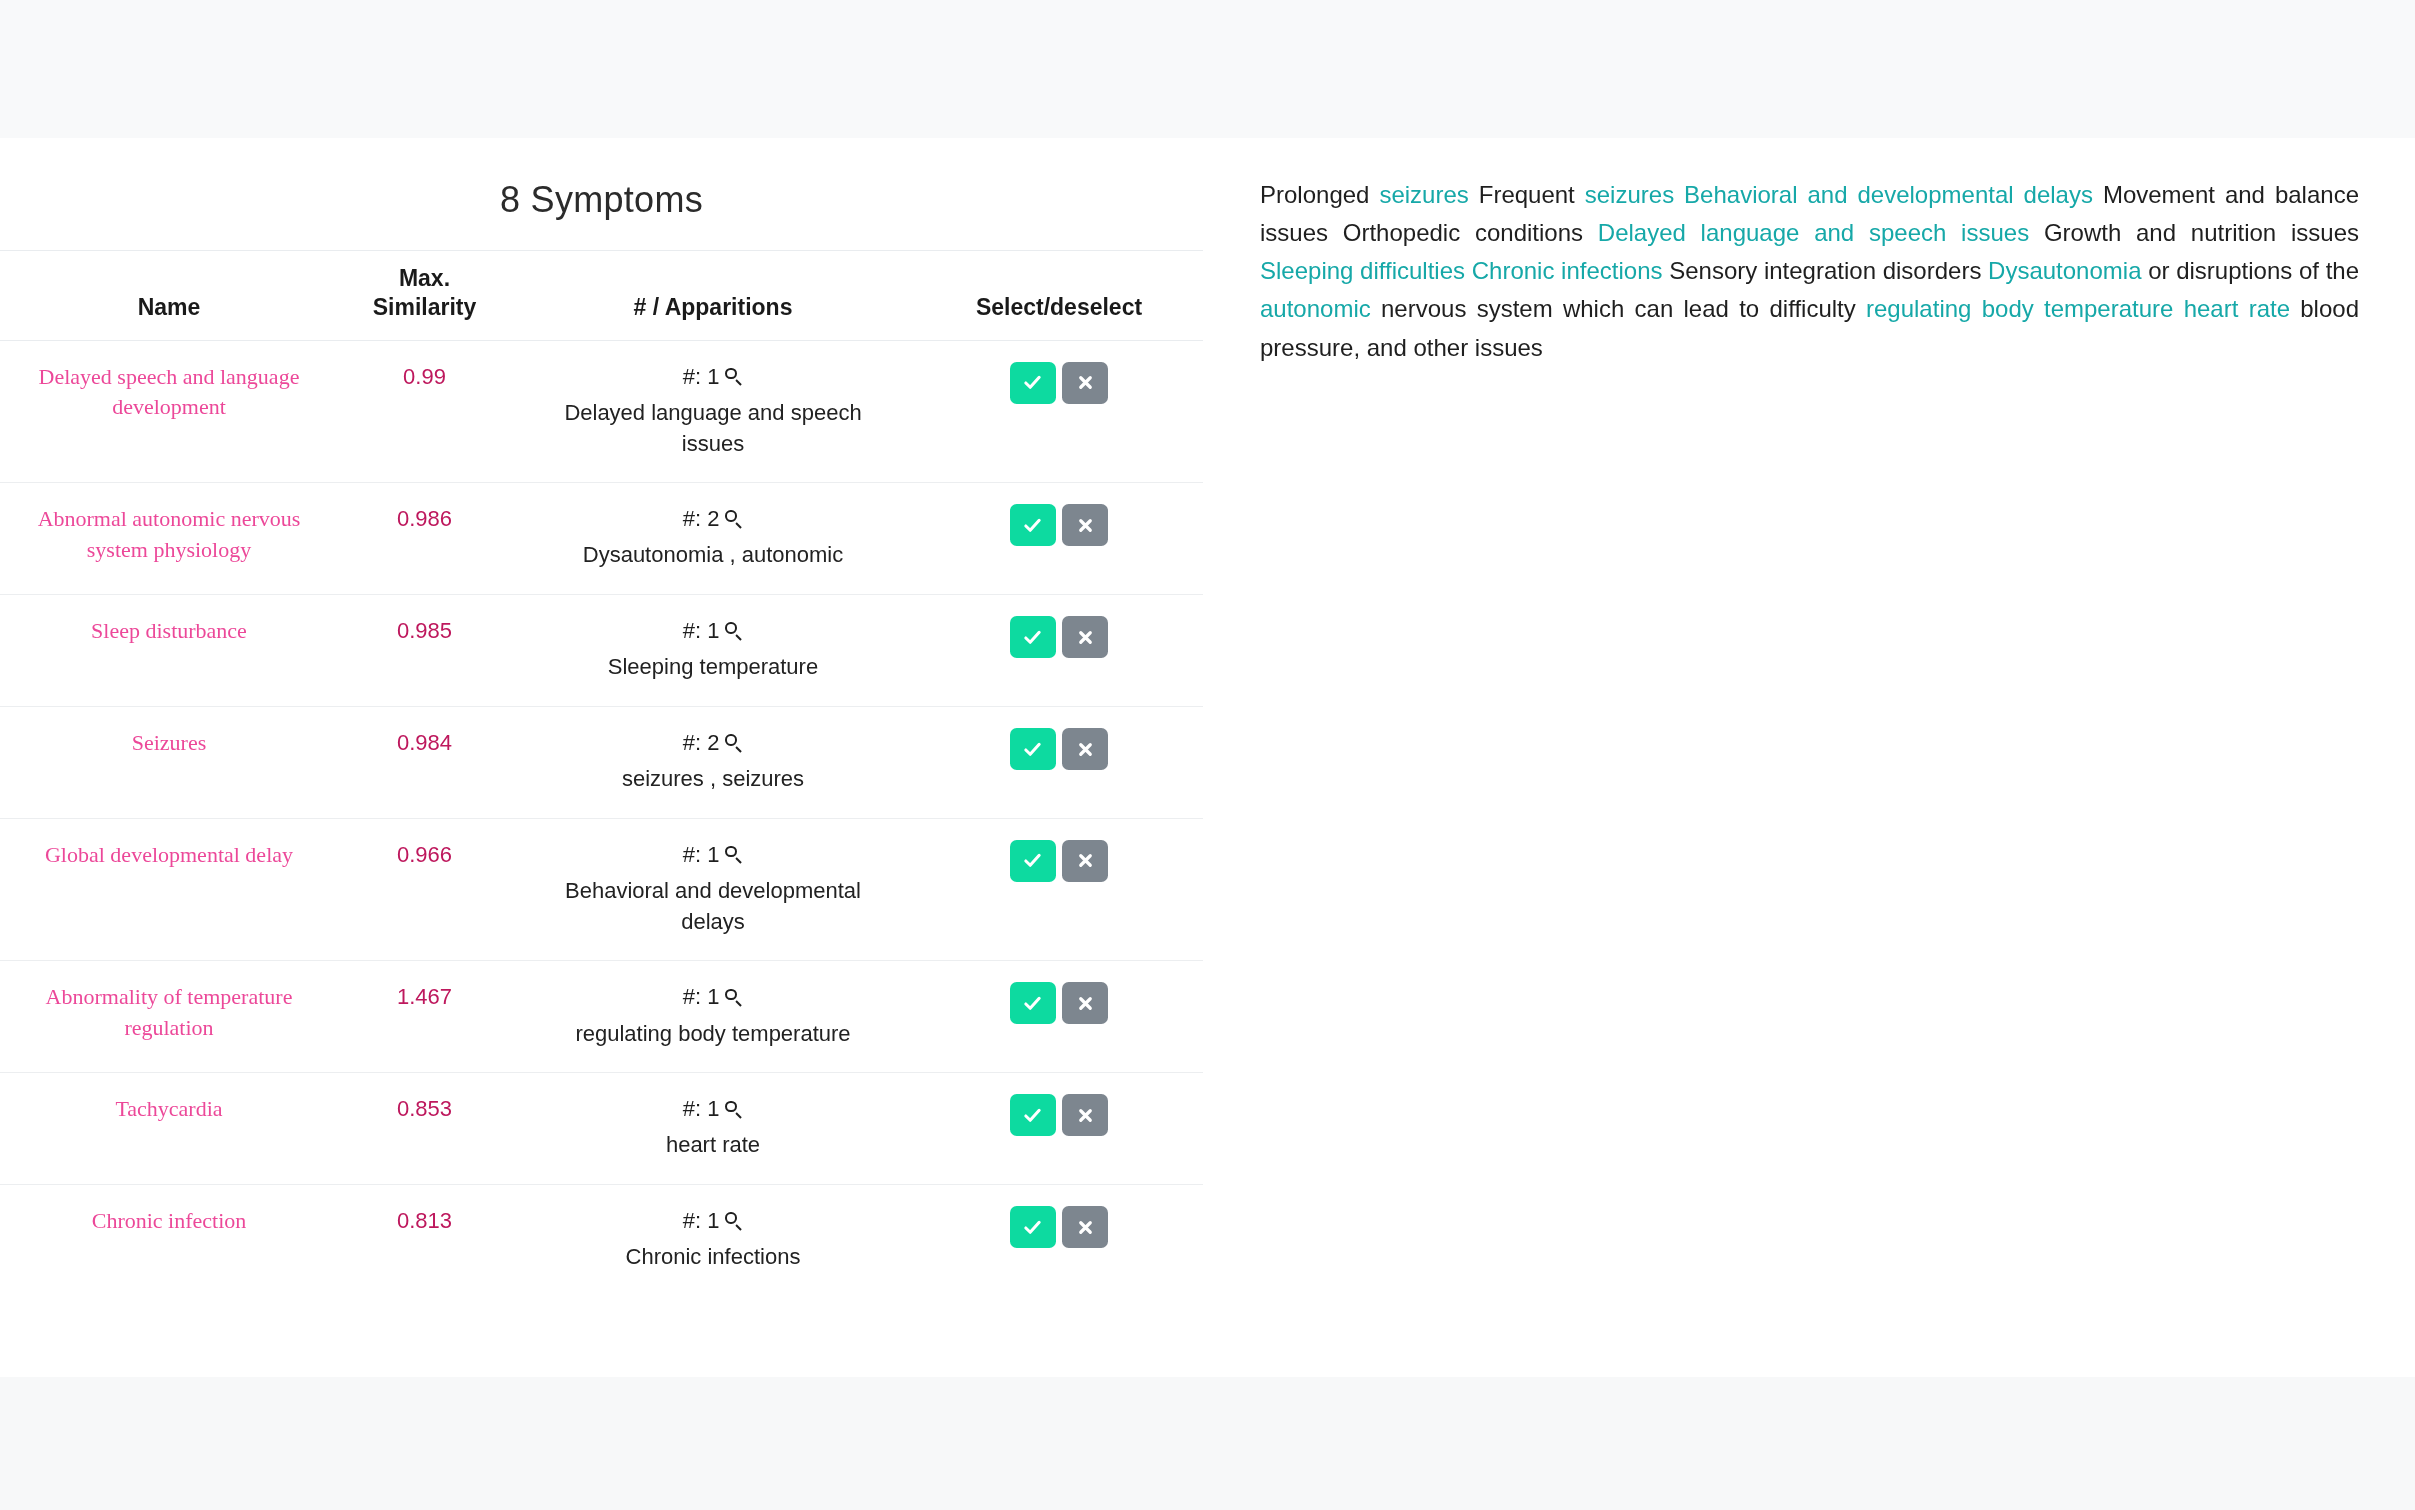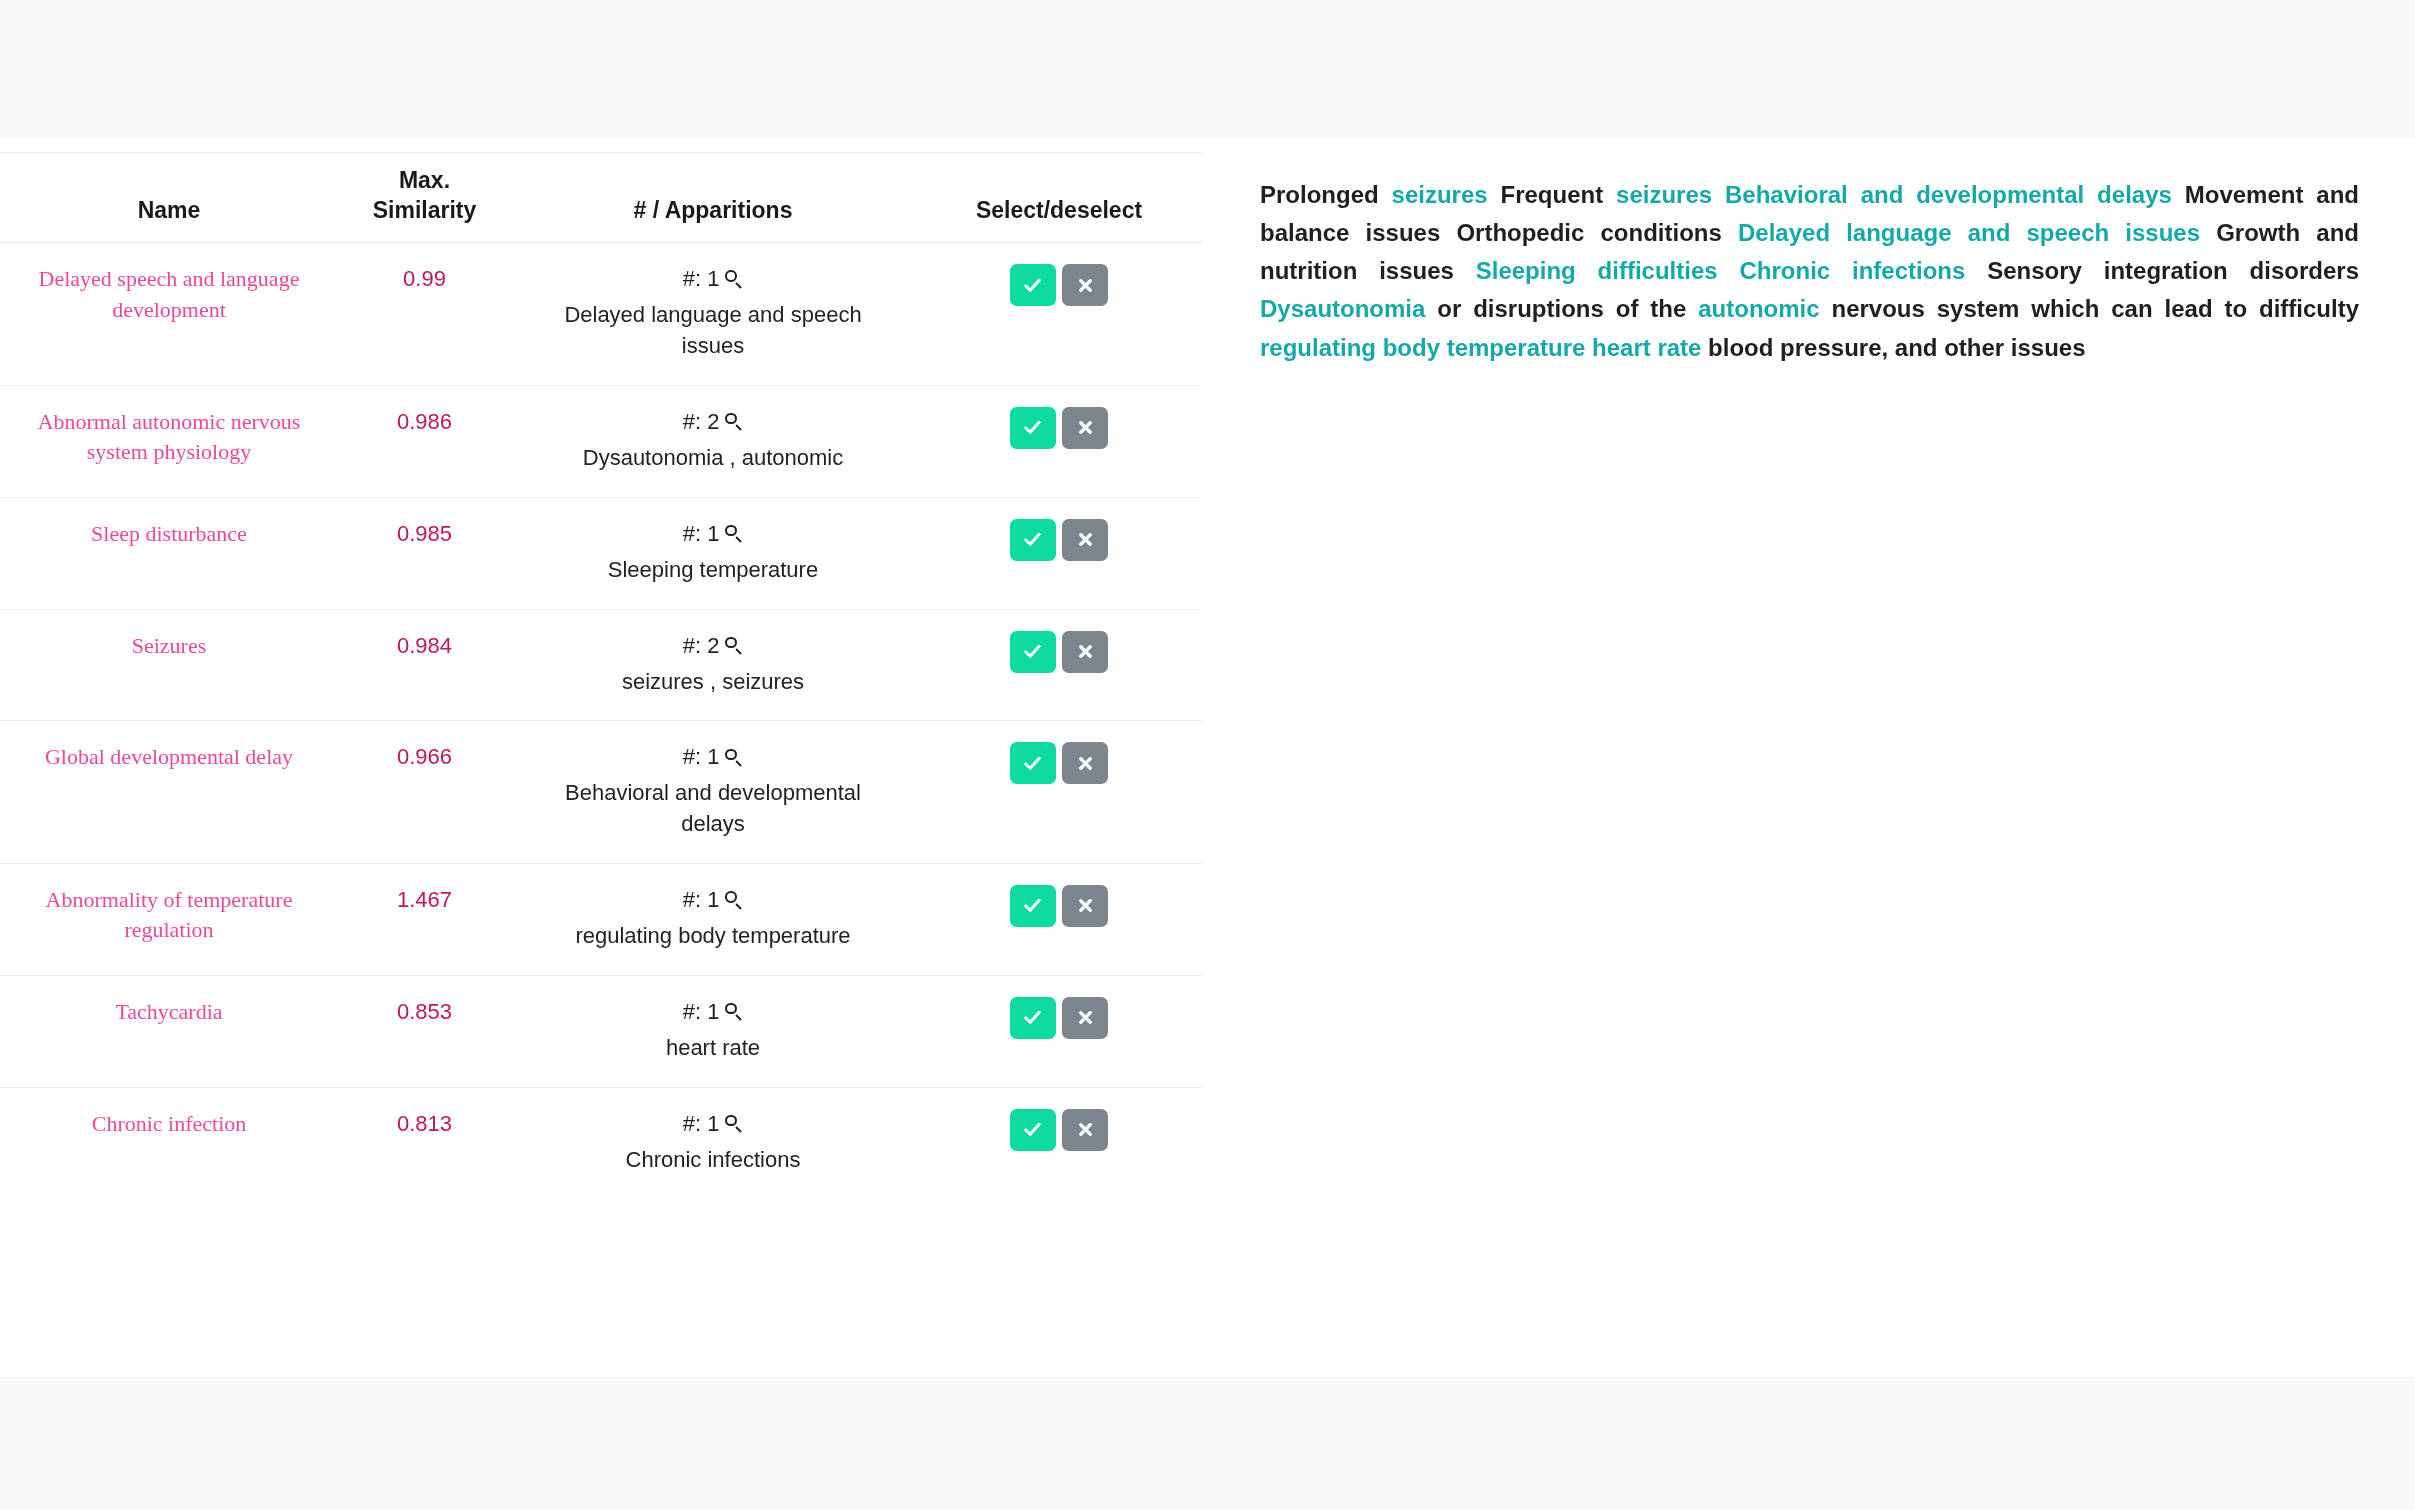--- a/index.html
+++ b/index.html
@@ -183,34 +183,35 @@
     margin: 0;
     padding: 49px 0 27px 0;
     letter-spacing: 0.3px;
   }
   .results-body {
     font-size: 24px;
     line-height: 1.59;
     color: #1f1f1f;
     text-align: justify;
     text-justify: inter-word;
-    font-weight: 700;
+    font-weight: 400;
   }
   .results-body .hl {
     color: #16a8a8;
   }
 </style>
 </head>
 <body>
 
 <div class="band-top"></div>
 <div class="content-white"></div>
 <div class="band-bottom"></div>
 
 <div class="table-panel">
+  <h2 class="table-title">8 Symptoms</h2>
 
   <table class="symptoms">
     <colgroup>
       <col class="c-name">
         <col class="c-sim">
         <col class="c-app">
         <col class="c-sel">
     </colgroup>
     <thead>
       <tr>

